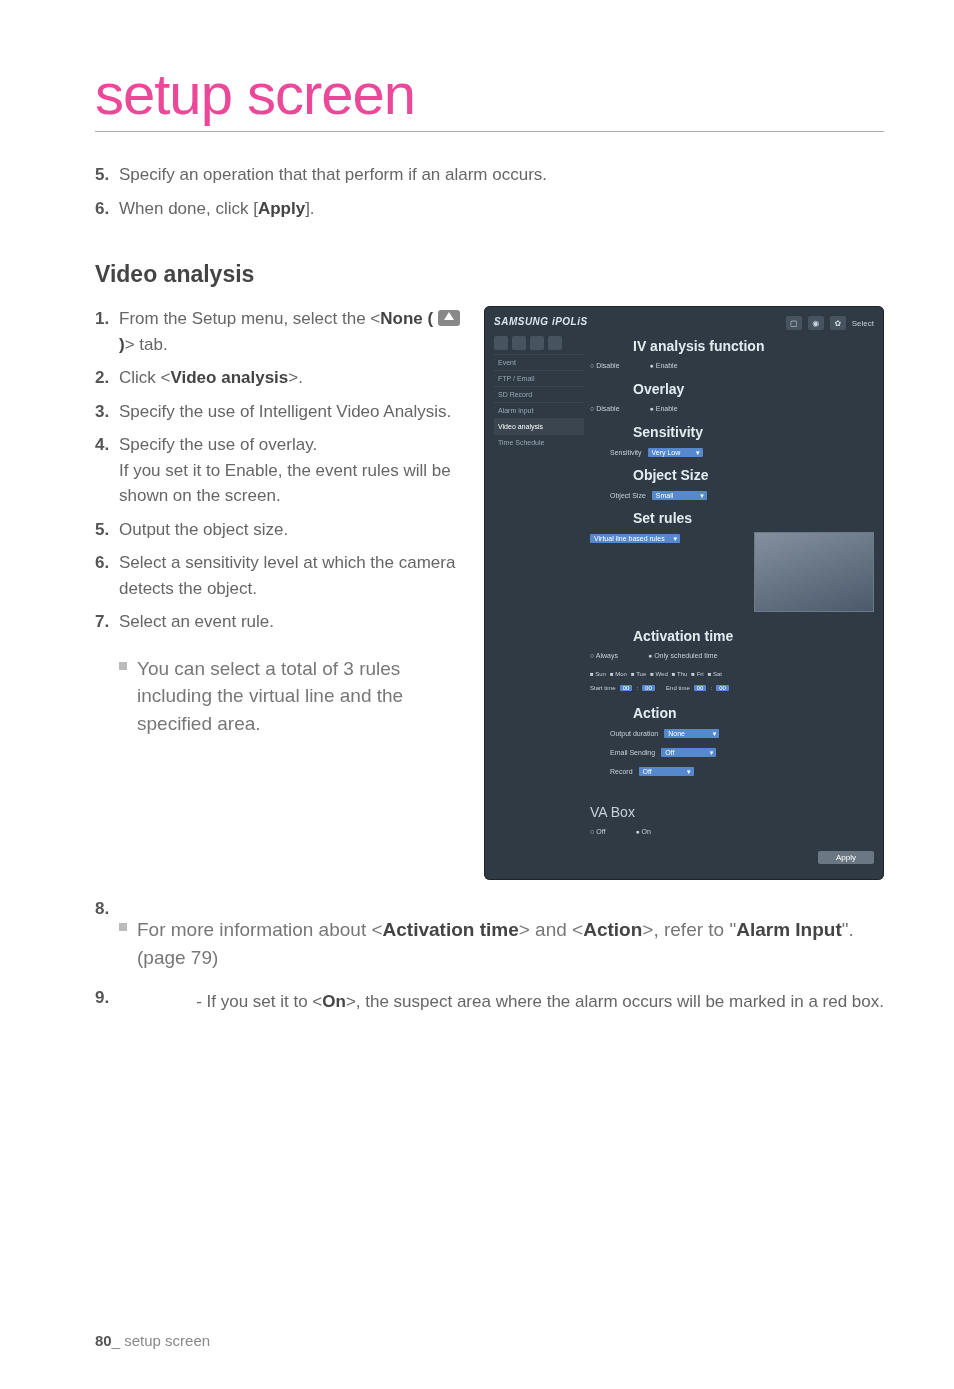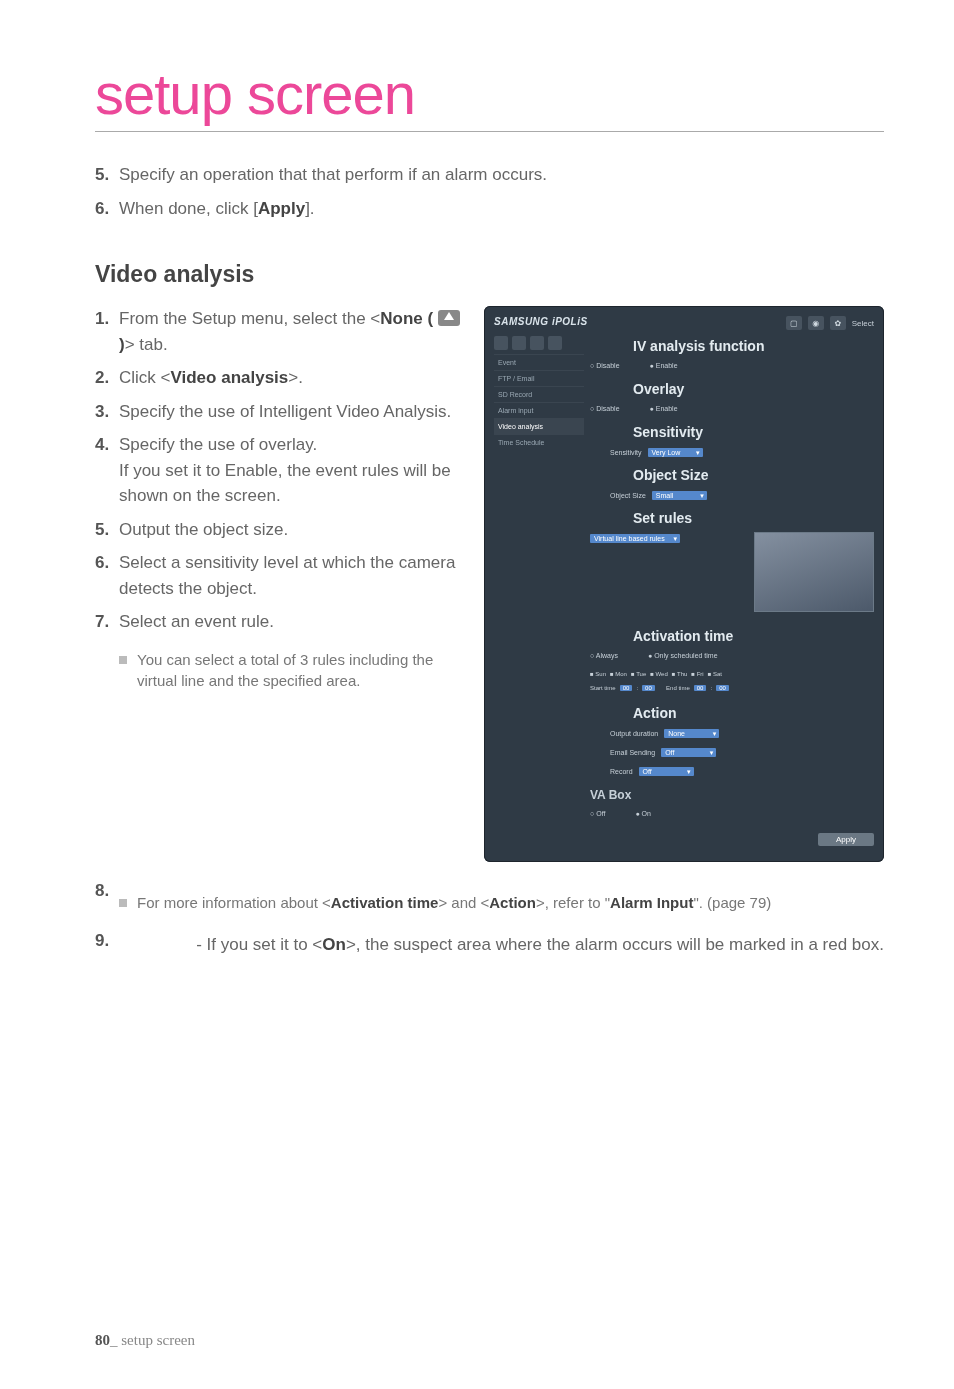--- a/index.html
+++ b/index.html
@@ -53,22 +53,22 @@
   ul.bullets li::before {
     content: "•";
     position: absolute;
     left: 0;
     top: 0;
     font-size: 18px;
   }
   .sub-note {
     position: relative;
     padding-left: 18px;
-    margin-top: 14px;
-    font-size: 15px;
+    margin-top: 20px;
+    font-size: 19px;
     color: #777;
     line-height: 1.45;
   }
   .sub-note::before {
     content: "";
     position: absolute;
     left: 0;
     top: 7px;
     width: 8px;
     height: 8px;
@@ -106,21 +106,20 @@
     border-right: 5px solid transparent;
     border-bottom: 8px solid #fff;
   }
   b, strong { color: #444; font-weight: bold; }
   .page-footer {
     position: absolute;
     bottom: 40px;
     left: 95px;
     font-size: 15px;
     color: #888;
-    font-family: Liberation Serif, serif;
   }
   .page-footer .pn { font-weight: bold; color: #555; }
 
   
   .shot {
     width: 400px;
     background: #2f3a45;
     border-radius: 6px;
     padding: 8px 10px 16px 10px;
     color: #c7d0d8;
@@ -329,21 +328,21 @@
               <span class="dd">None</span>
             </div>
           <div class="field-row">
               <span>Email Sending</span>
               <span class="dd">Off</span>
             </div>
           <div class="field-row">
               <span>Record</span>
               <span class="dd">Off</span>
             </div>
-          <div style="font-size:12px; font-weight:bold; margin-top:4px;">VA Box</div>
+          <div style="font-size:14px; font-weight:normal; margin-top:20px;">VA Box</div>
           <div class="row-r">
             <span>Off</span>
             <span class="on">On</span>
           </div>
           <button class="apply-btn">Apply</button>
         </div>
       </div>
     </div>
   </div>
 </div>

